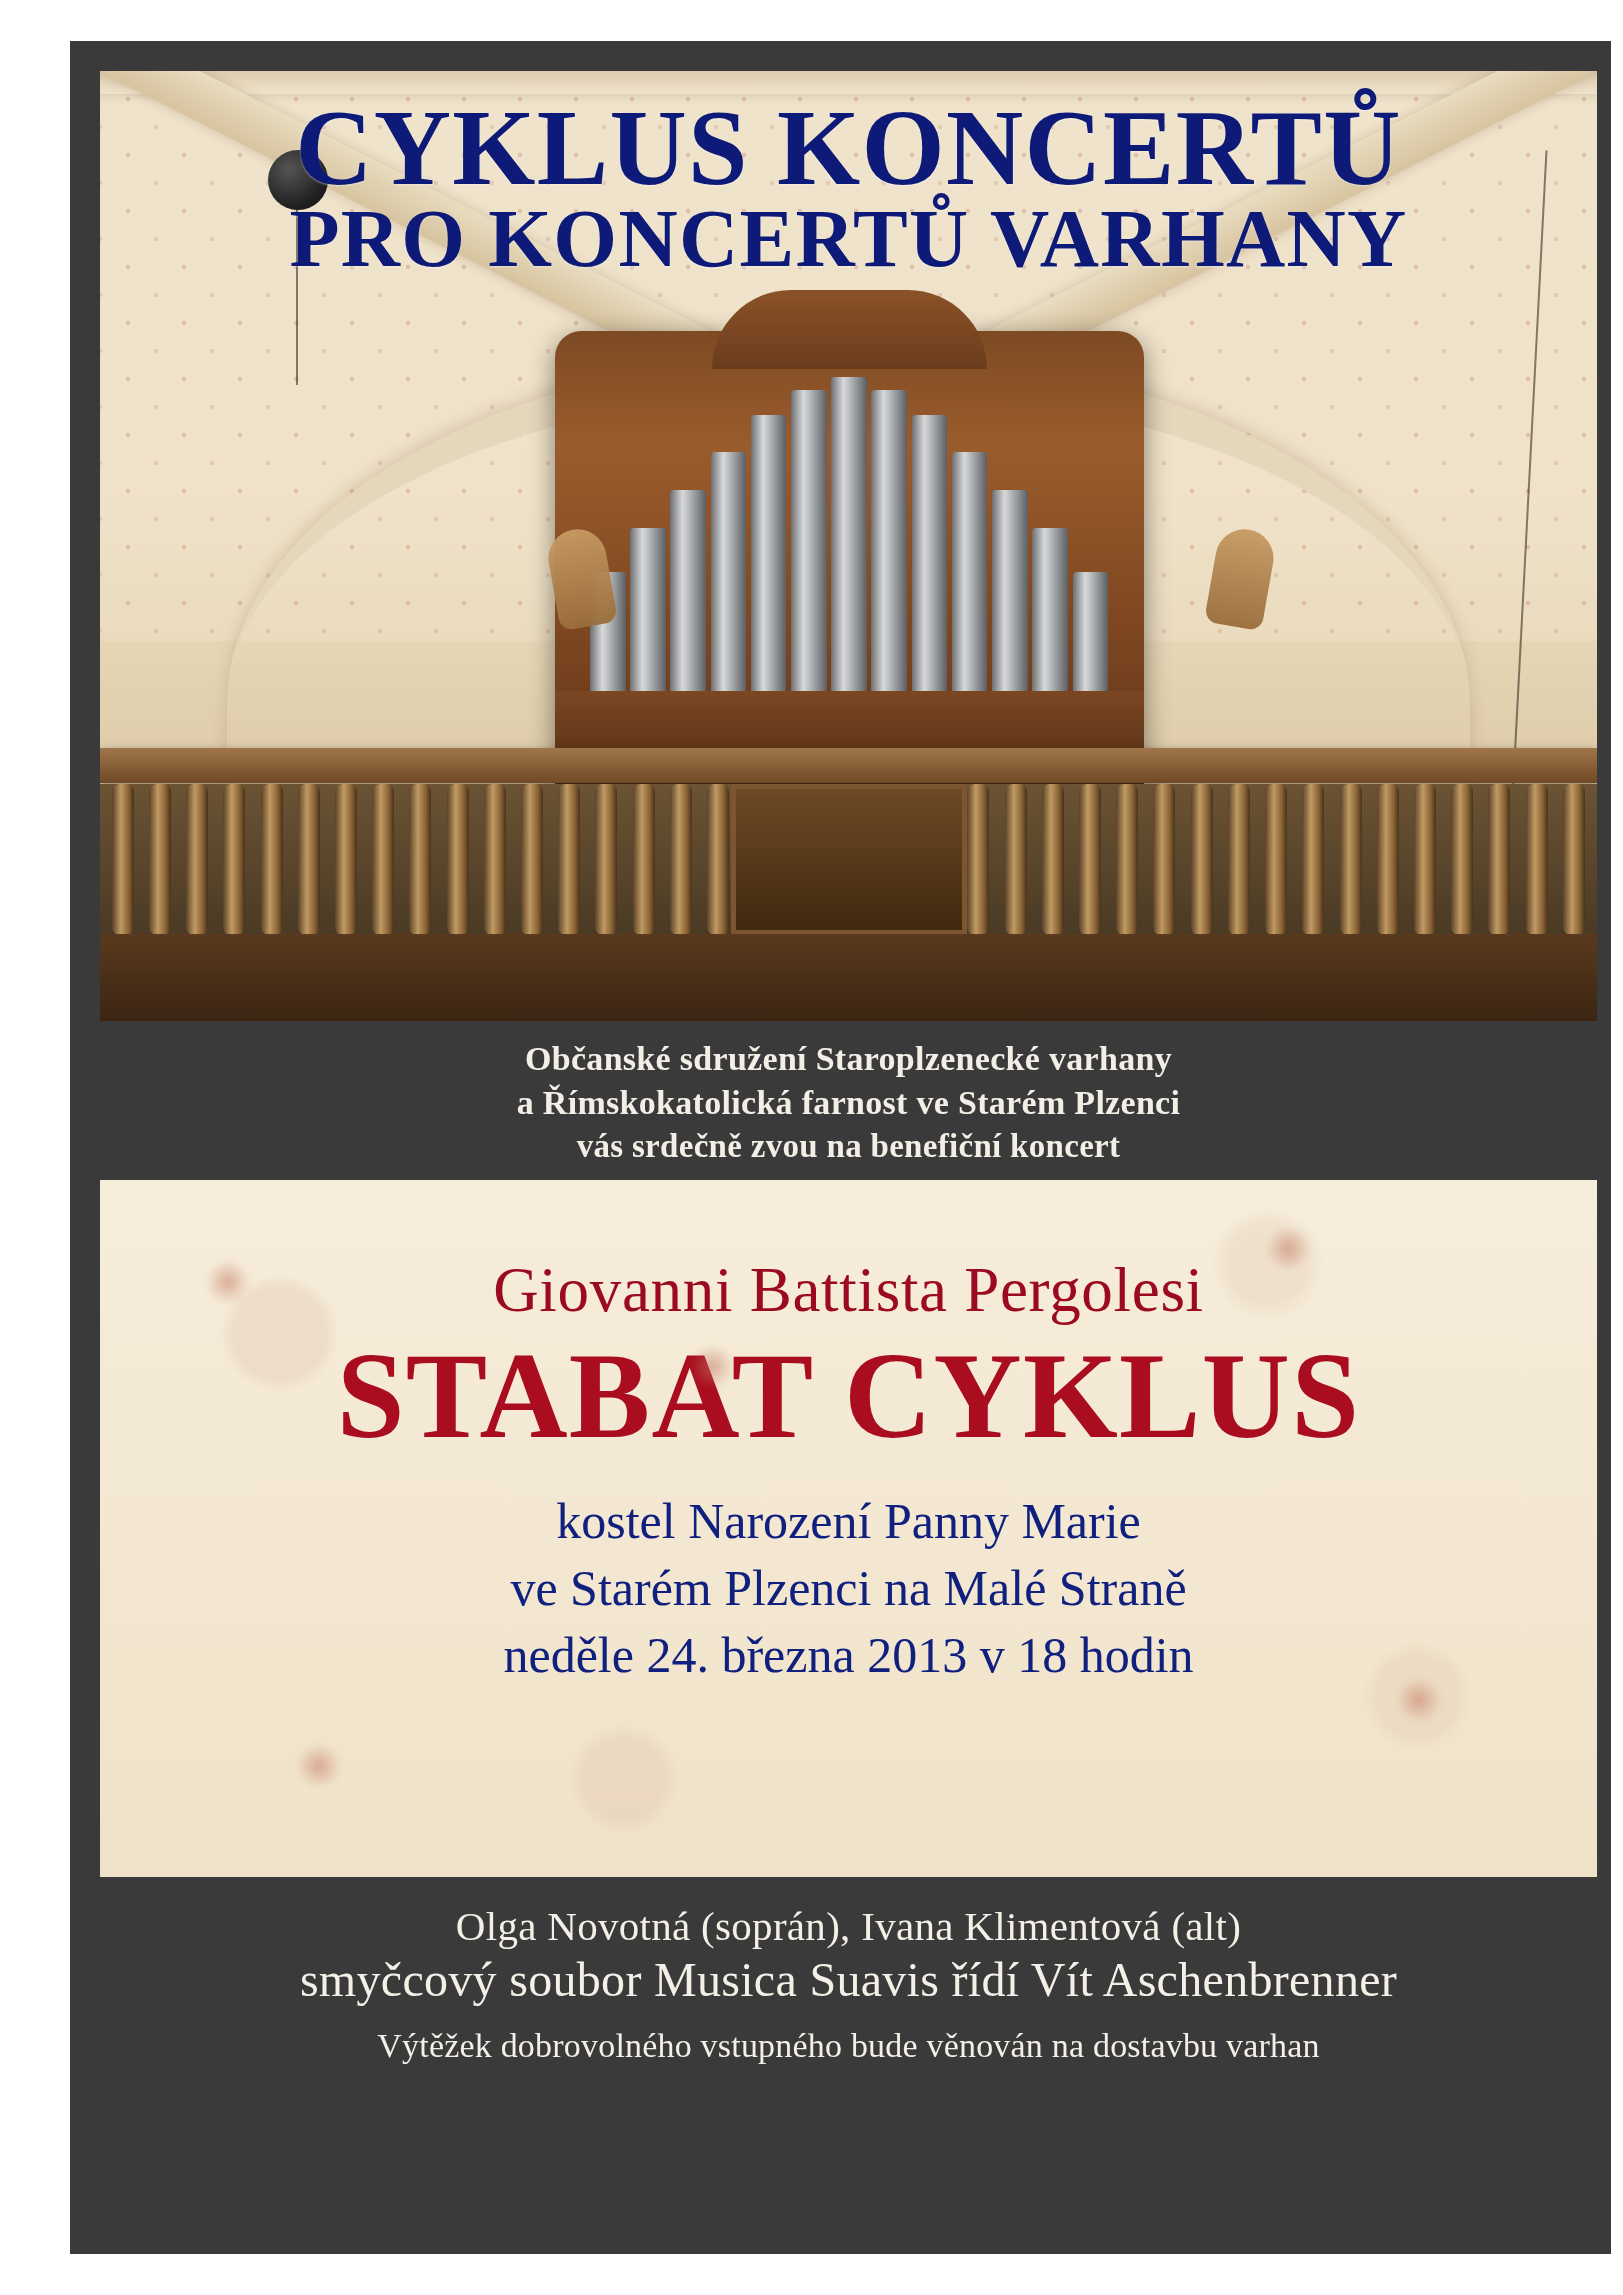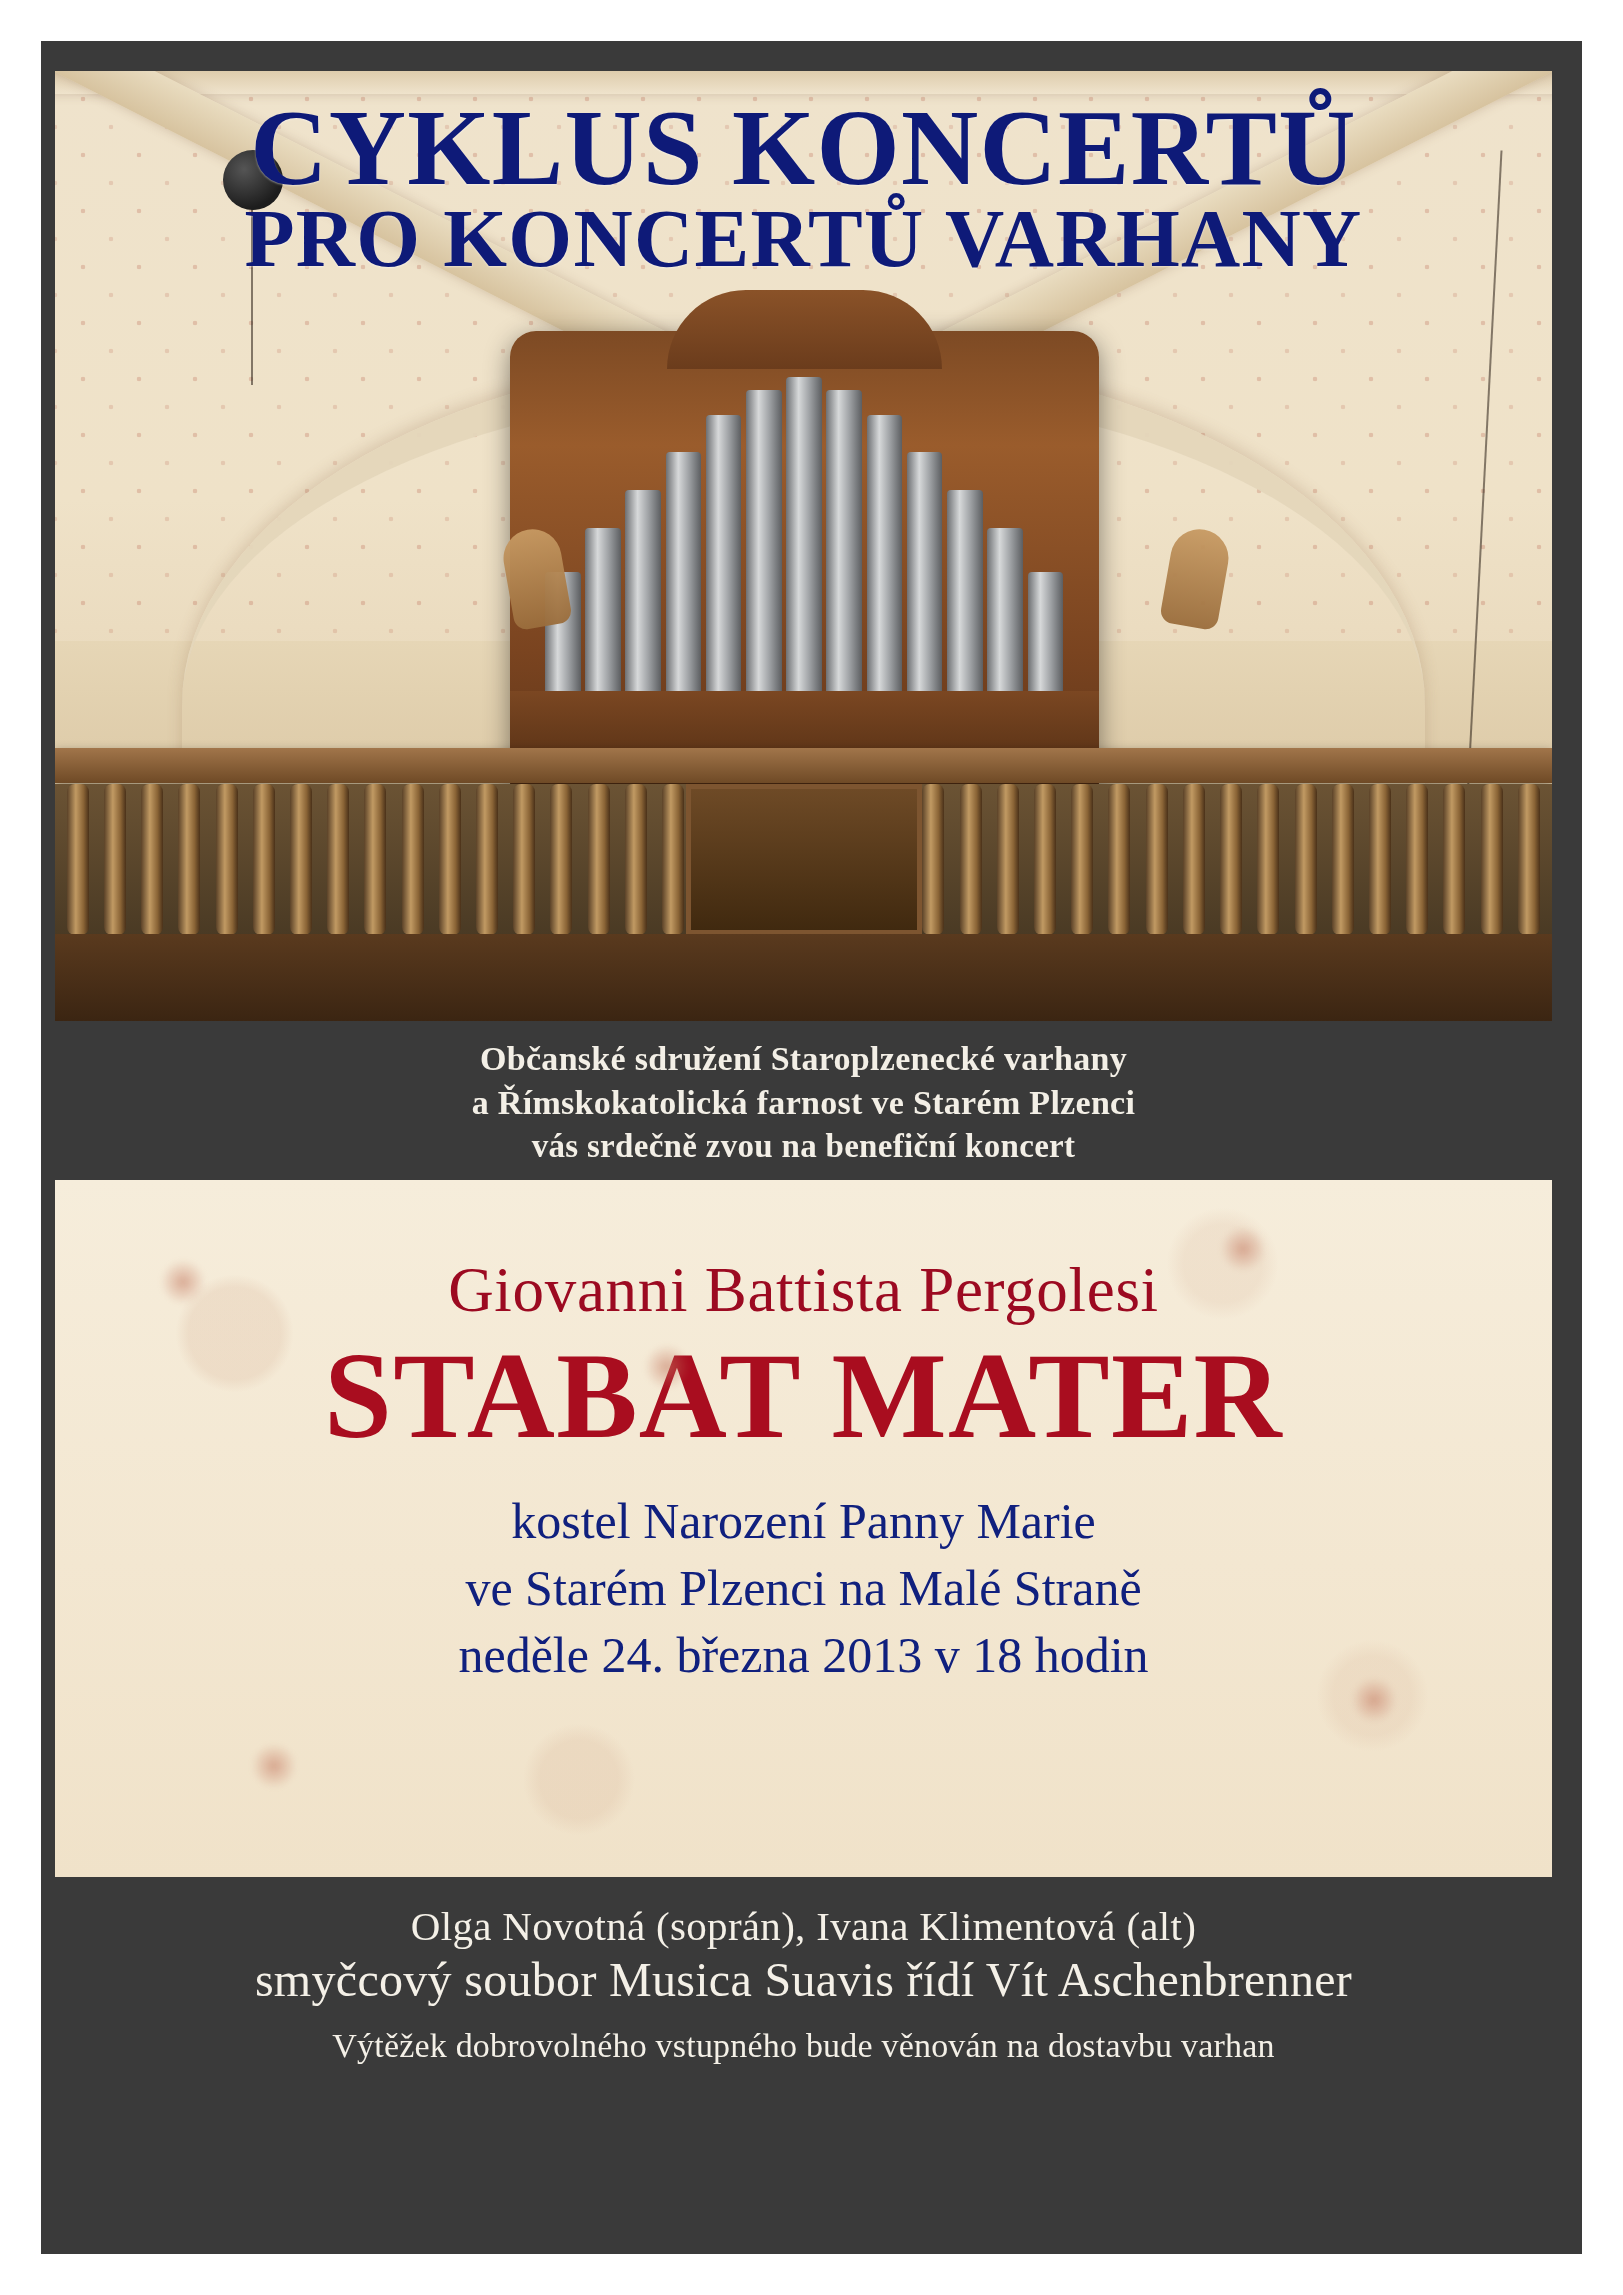--- a/index.html
+++ b/index.html
@@ -24,22 +24,23 @@
   }
 
   .poster-inner {
     position: relative;
     width: 100%;
     height: 100%;
     background: #3a3a3a;
     box-sizing: border-box;
     display: flex;
     flex-direction: column;
-    align-items: flex-end;
+    align-items: flex-start;
     padding: 30px 30px 22px 30px;
+    margin-left: 29px;
   }
 
   
   .photo {
     position: relative;
     width: 1497px;
     height: 950px;
     overflow: hidden;
     background: #c8b89a;
   }
@@ -416,21 +417,21 @@
     </div>
 
     <div class="panel">
       <div class="blurstar" style="left:105px;top:79px;"></div>
       <div class="blurstar" style="left:1165px;top:46px;"></div>
       <div class="blurstar" style="left:196px;top:563px;"></div>
       <div class="blurstar" style="left:1296px;top:497px;"></div>
       <div class="blurstar" style="left:589px;top:164px;"></div>
 
       <div class="composer">Giovanni Battista Pergolesi</div>
-      <div class="work-title">STABAT MATER</div>
+      <div class="work-title">STABAT CYKLUS</div>
       <div class="venue">
         <div>kostel Narození Panny Marie</div>
         <div>ve Starém Plzenci na Malé Straně</div>
         <div>neděle 24. března 2013 v 18 hodin</div>
       </div>
     </div>
 
     <div class="performers">
       <div class="p1">Olga Novotná (soprán), Ivana Klimentová (alt)</div>
       <div class="p2">smyčcový soubor Musica Suavis řídí Vít Aschenbrenner</div>

